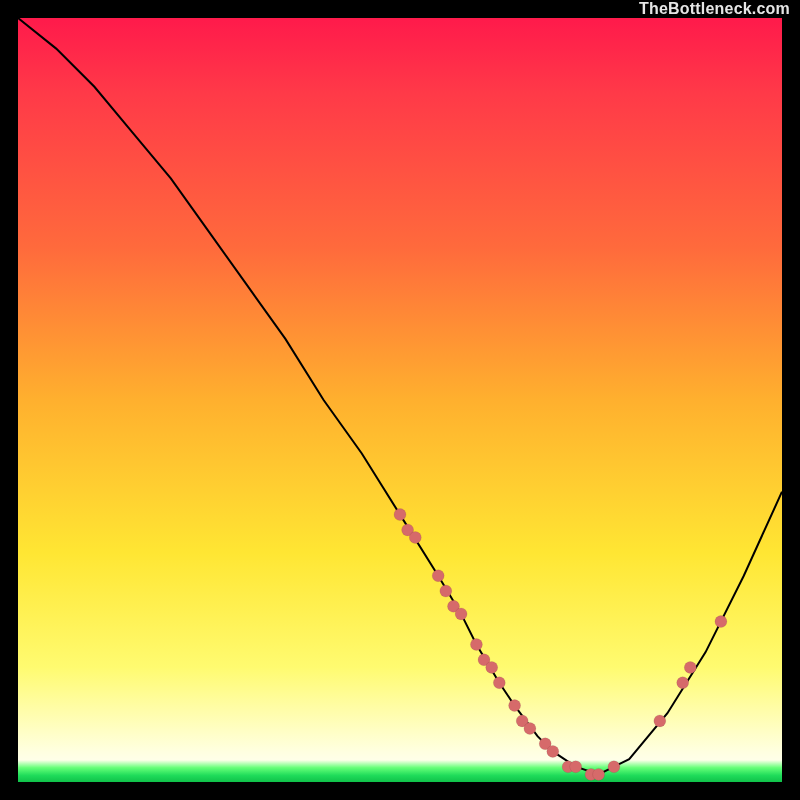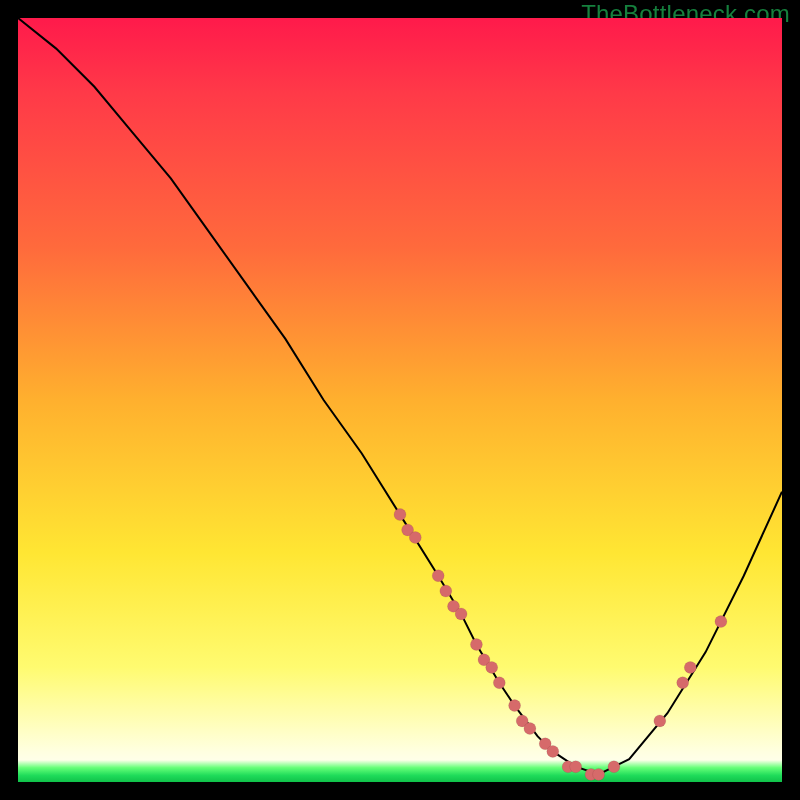--- a/index.html
+++ b/index.html
@@ -69,23 +69,23 @@
   }
   .marker {
     fill: #d66a6a;
     stroke: rgba(0,0,0,0.15);
     stroke-width: 0.5;
   }
   .watermark {
     position: absolute;
     top: 0;
     right: 10px;
-    color: #15803d;
-    font-size: 24px;
-    font-weight: 400;
+    color: #e5e5e5;
+    font-size: 16px;
+    font-weight: 700;
     letter-spacing: 0.2px;
     user-select: none;
   }
 </style>
 </head>
 <body>
 
 <div class="stage">
 
   <div class="watermark">TheBottleneck.com</div>

